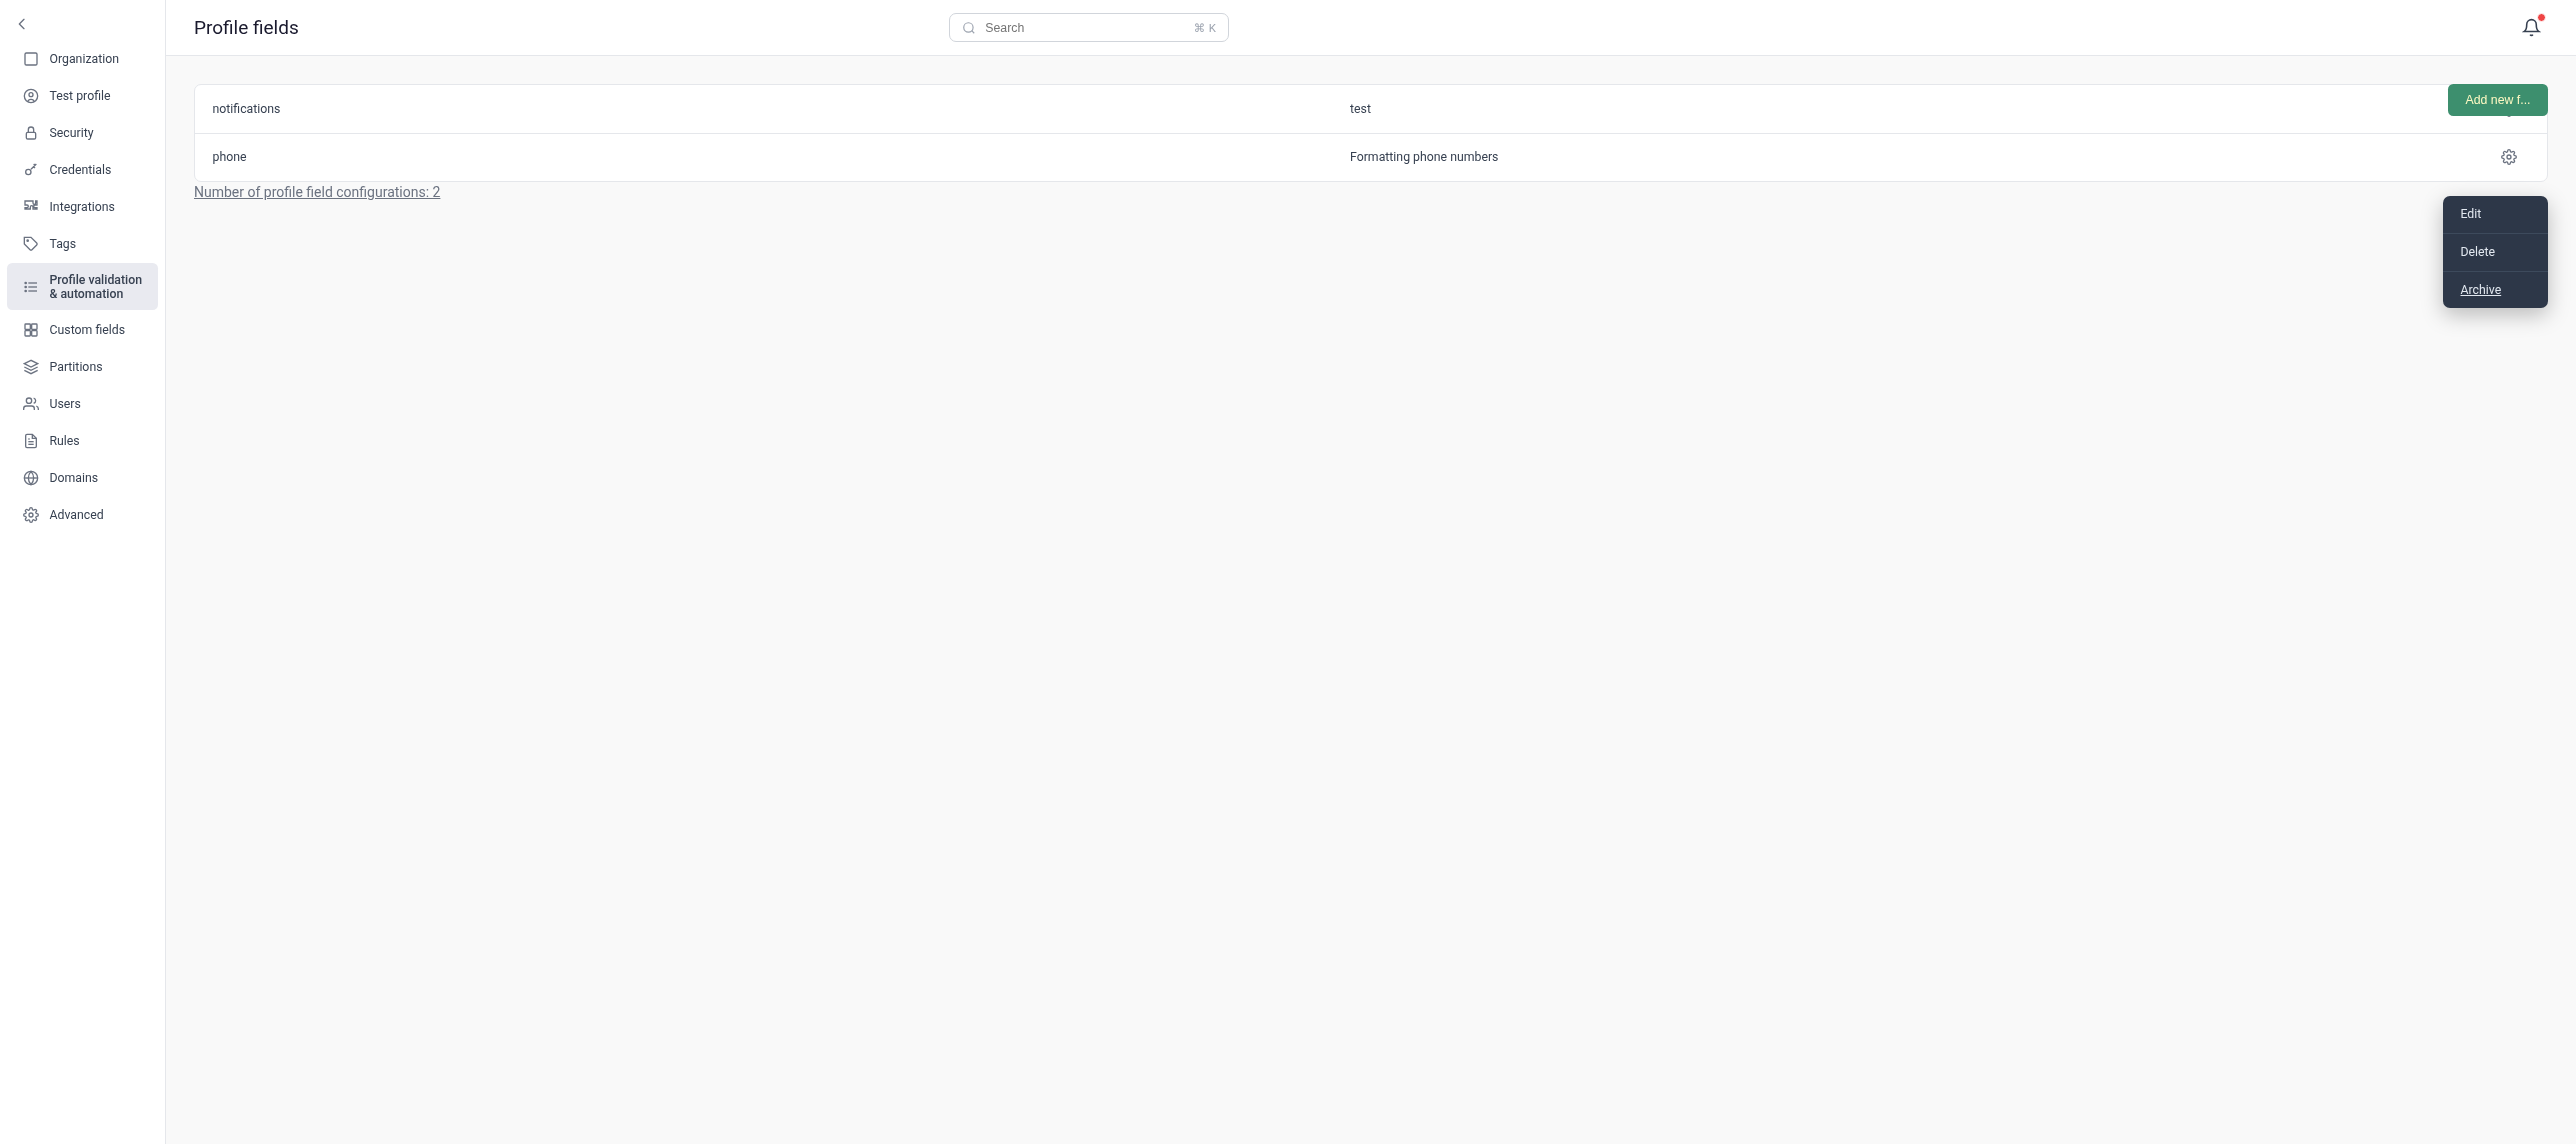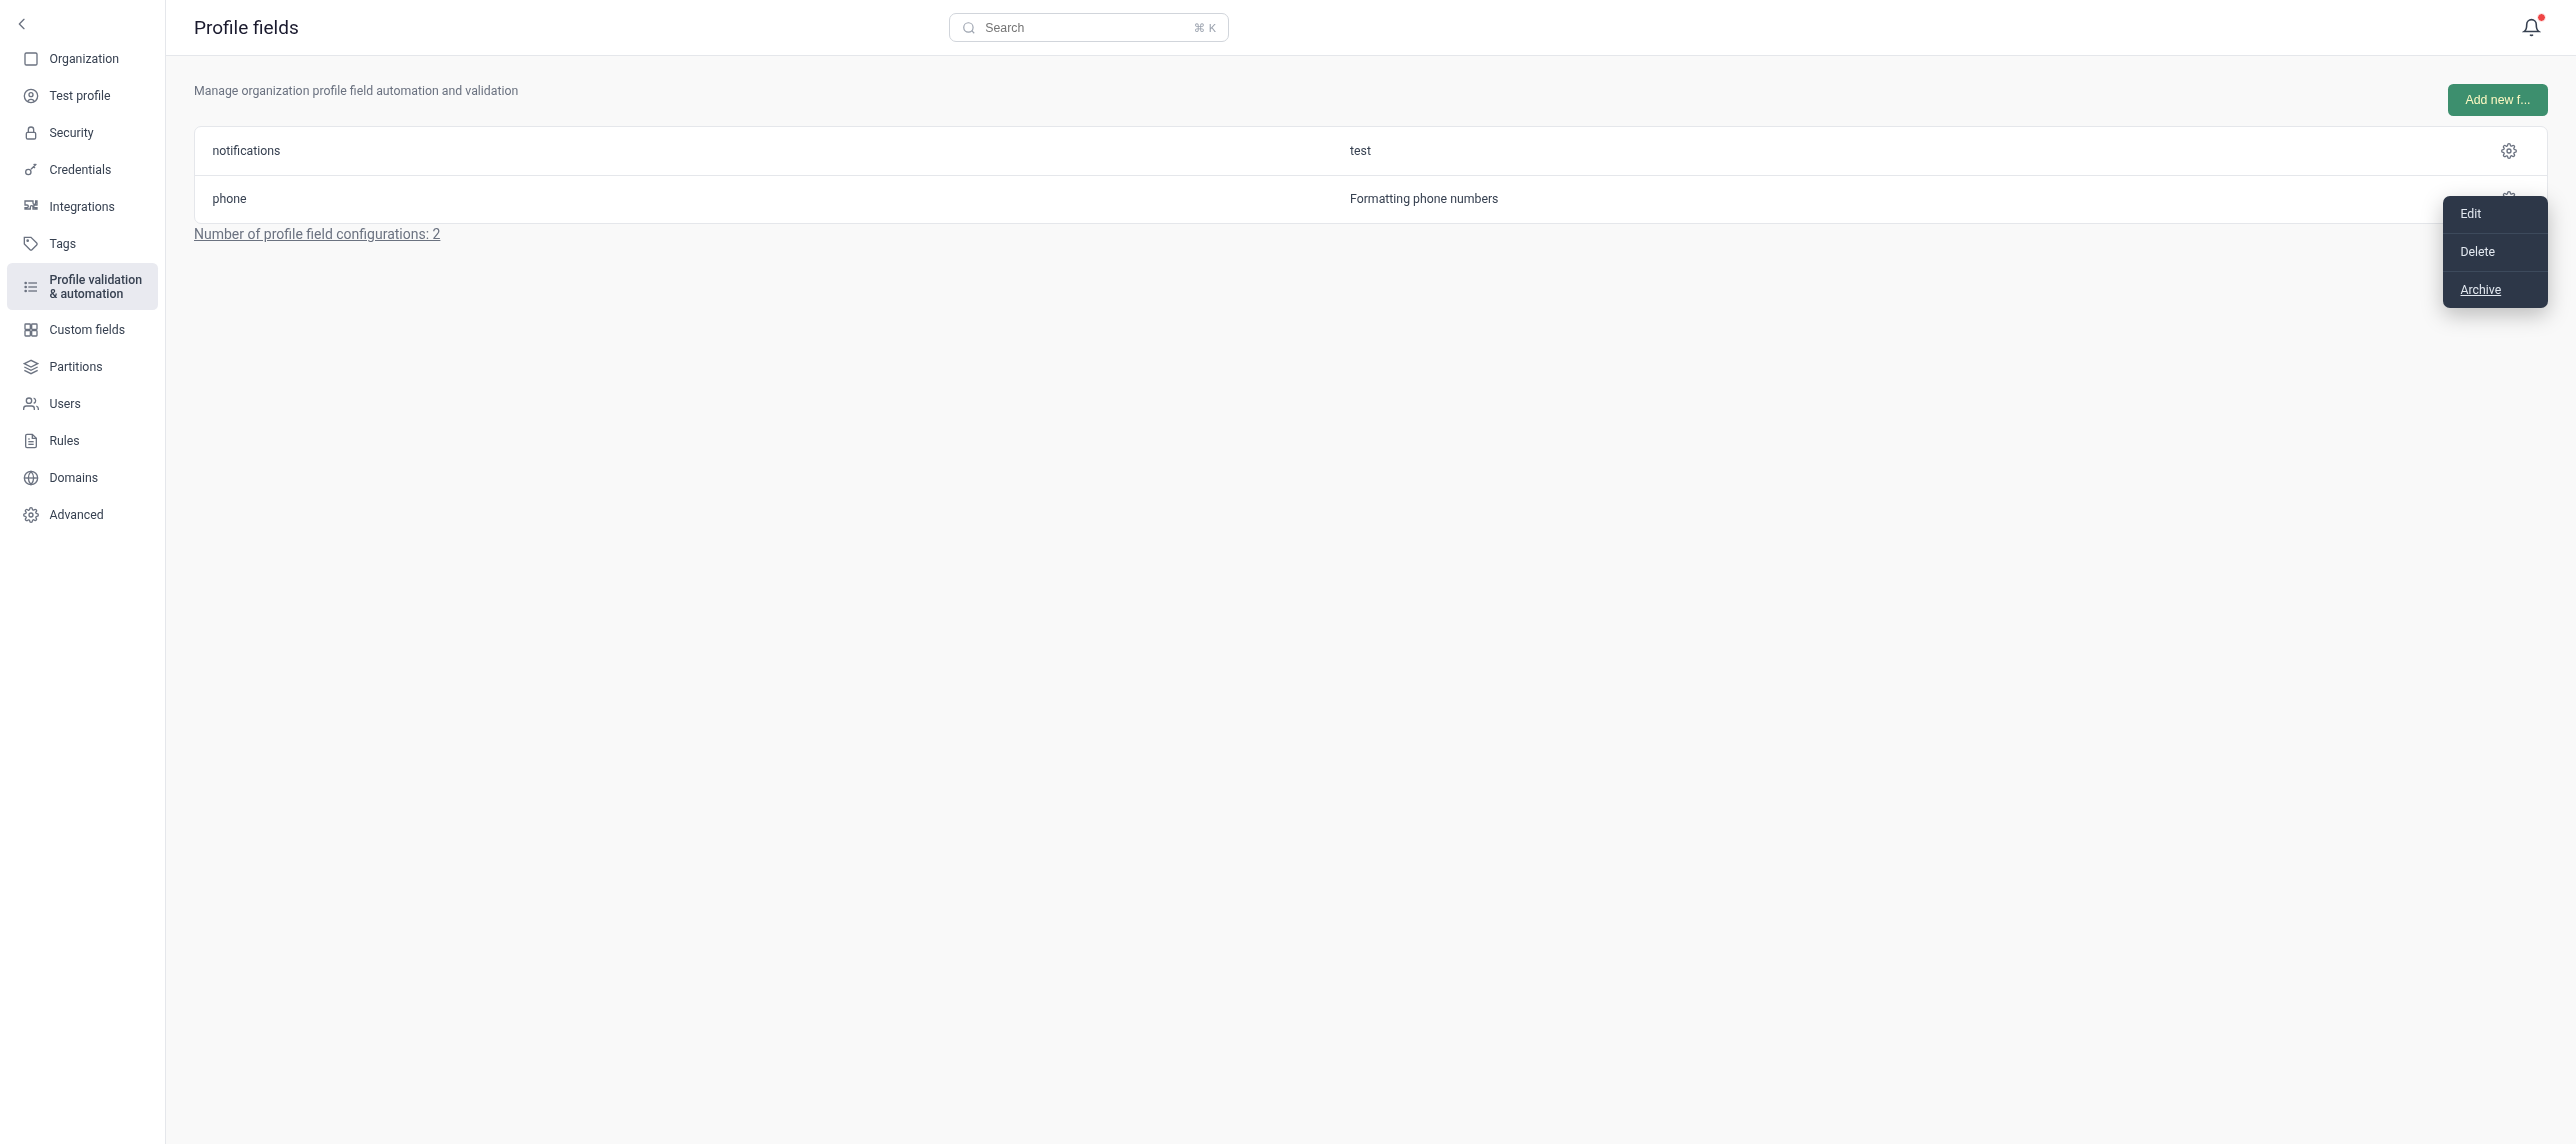--- a/index.html
+++ b/index.html
@@ -372,21 +372,20 @@
     <div class="notification-btn">
       <svg width="19" height="19" fill="none" stroke="#374151" stroke-width="2" viewBox="0 0 24 24">
           <path d="M18 8A6 6 0 006 8c0 7-3 9-3 9h18s-3-2-3-9"></path>
           <path d="M13.73 21a2 2 0 01-3.46 0"></path>
         </svg>
       <div class="notification-dot"></div>
     </div>
   </header>
 
   <div class="content">
-    <p class="page-subtitle">Manage organization profile field automation and validation</p>
 
     <button class="add-new-btn">Add new f...</button>
 
     <div class="table-container">
 
       <div class="table-row">
         <span class="table-cell">notifications</span>
         <span class="table-cell">test</span>
         <button class="gear-btn">
           <svg width="16" height="16" fill="none" stroke="currentColor" stroke-width="2" viewBox="0 0 24 24">

